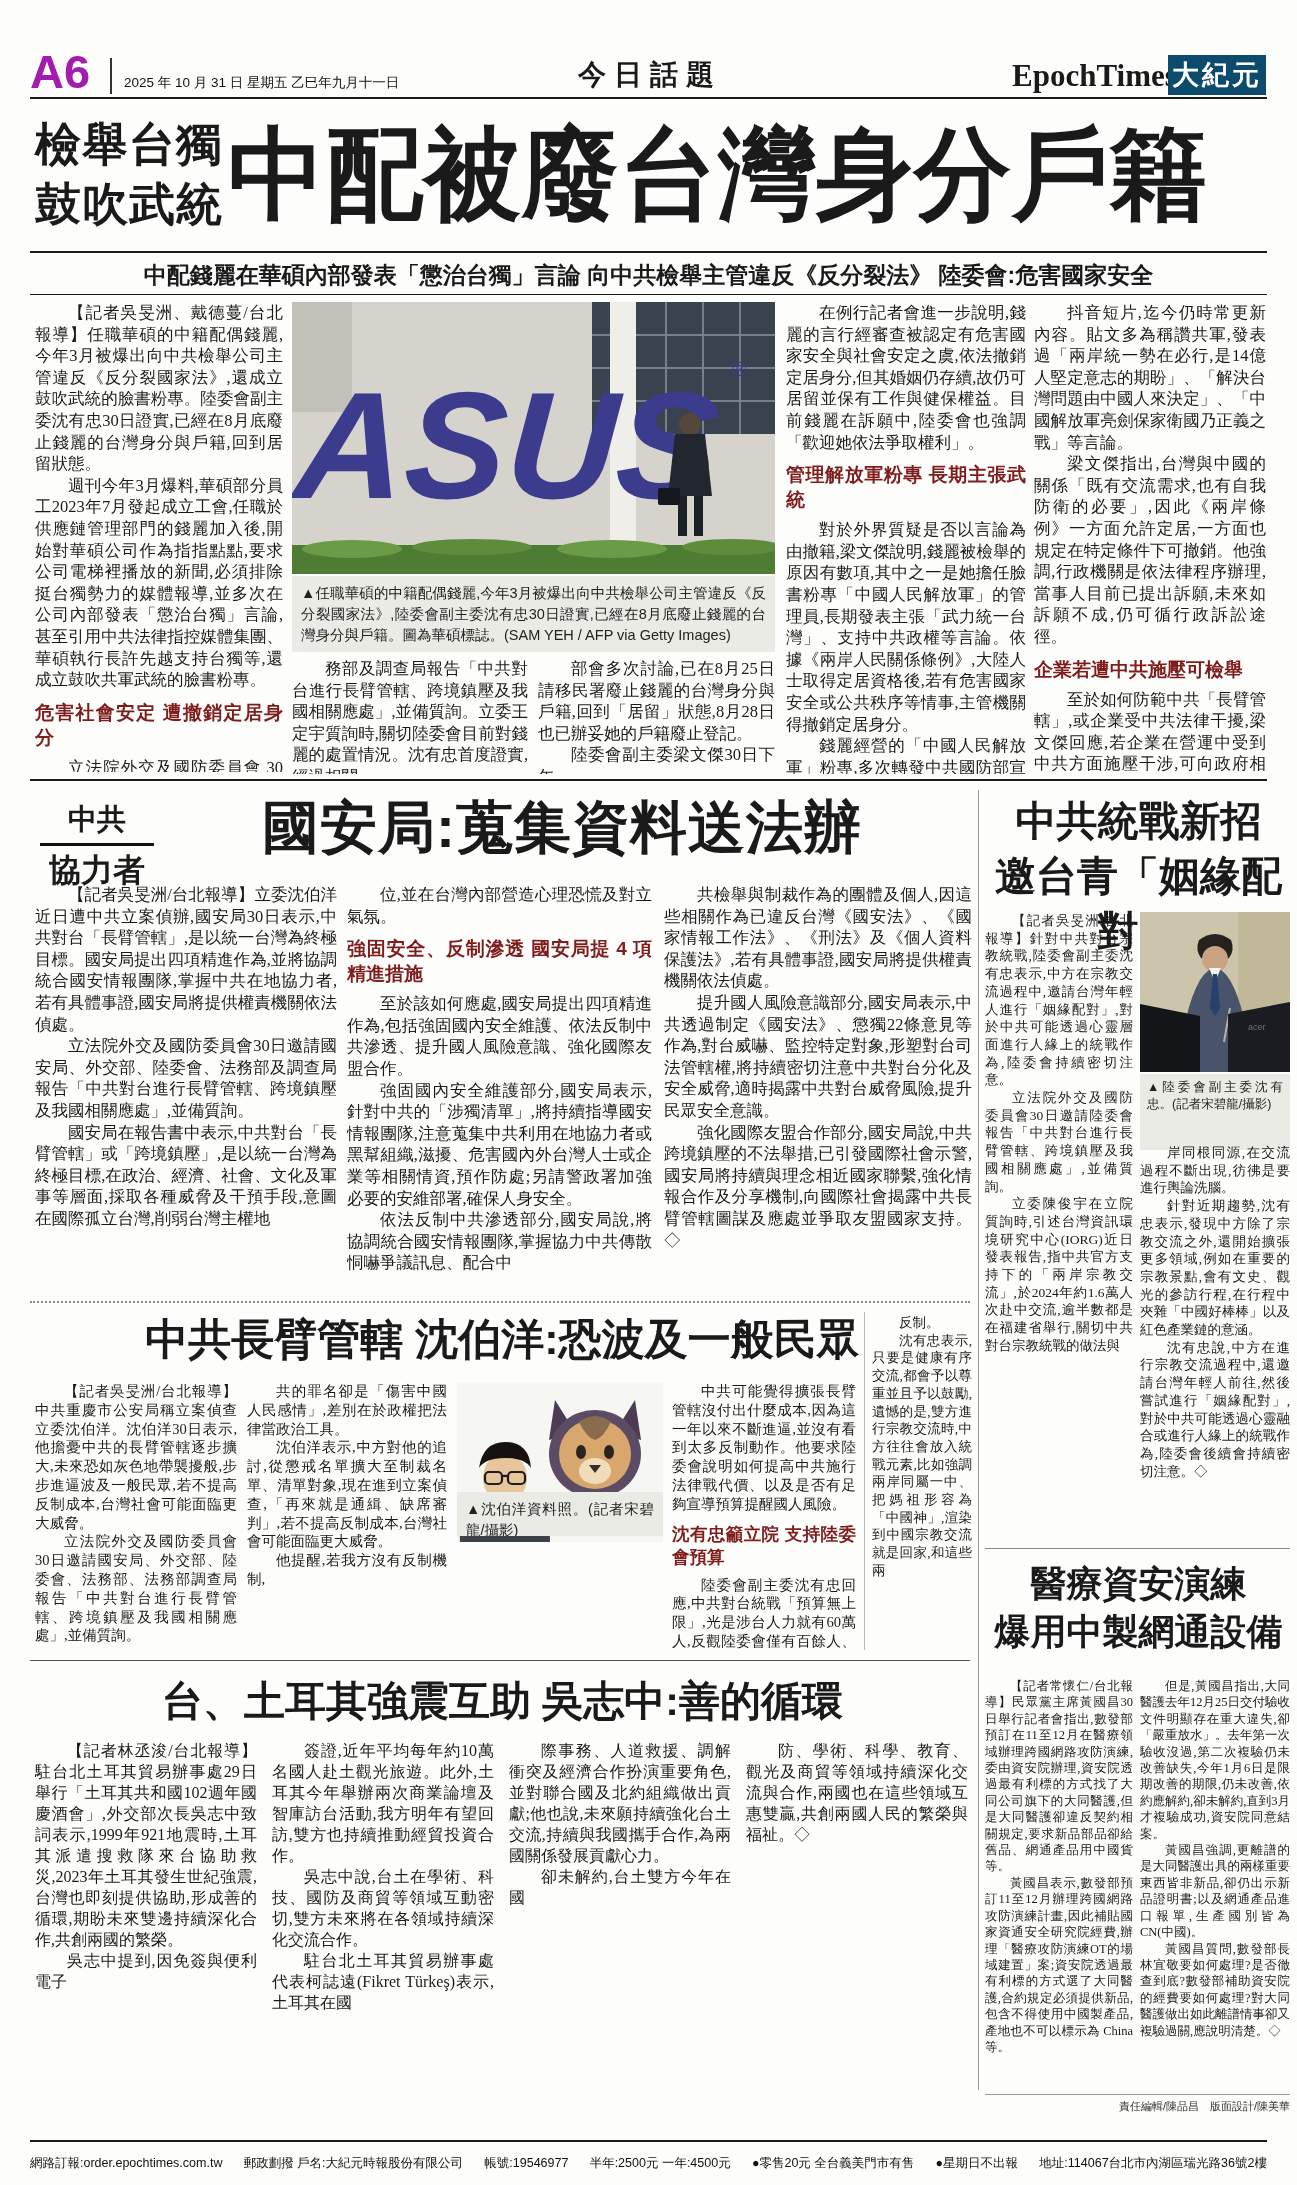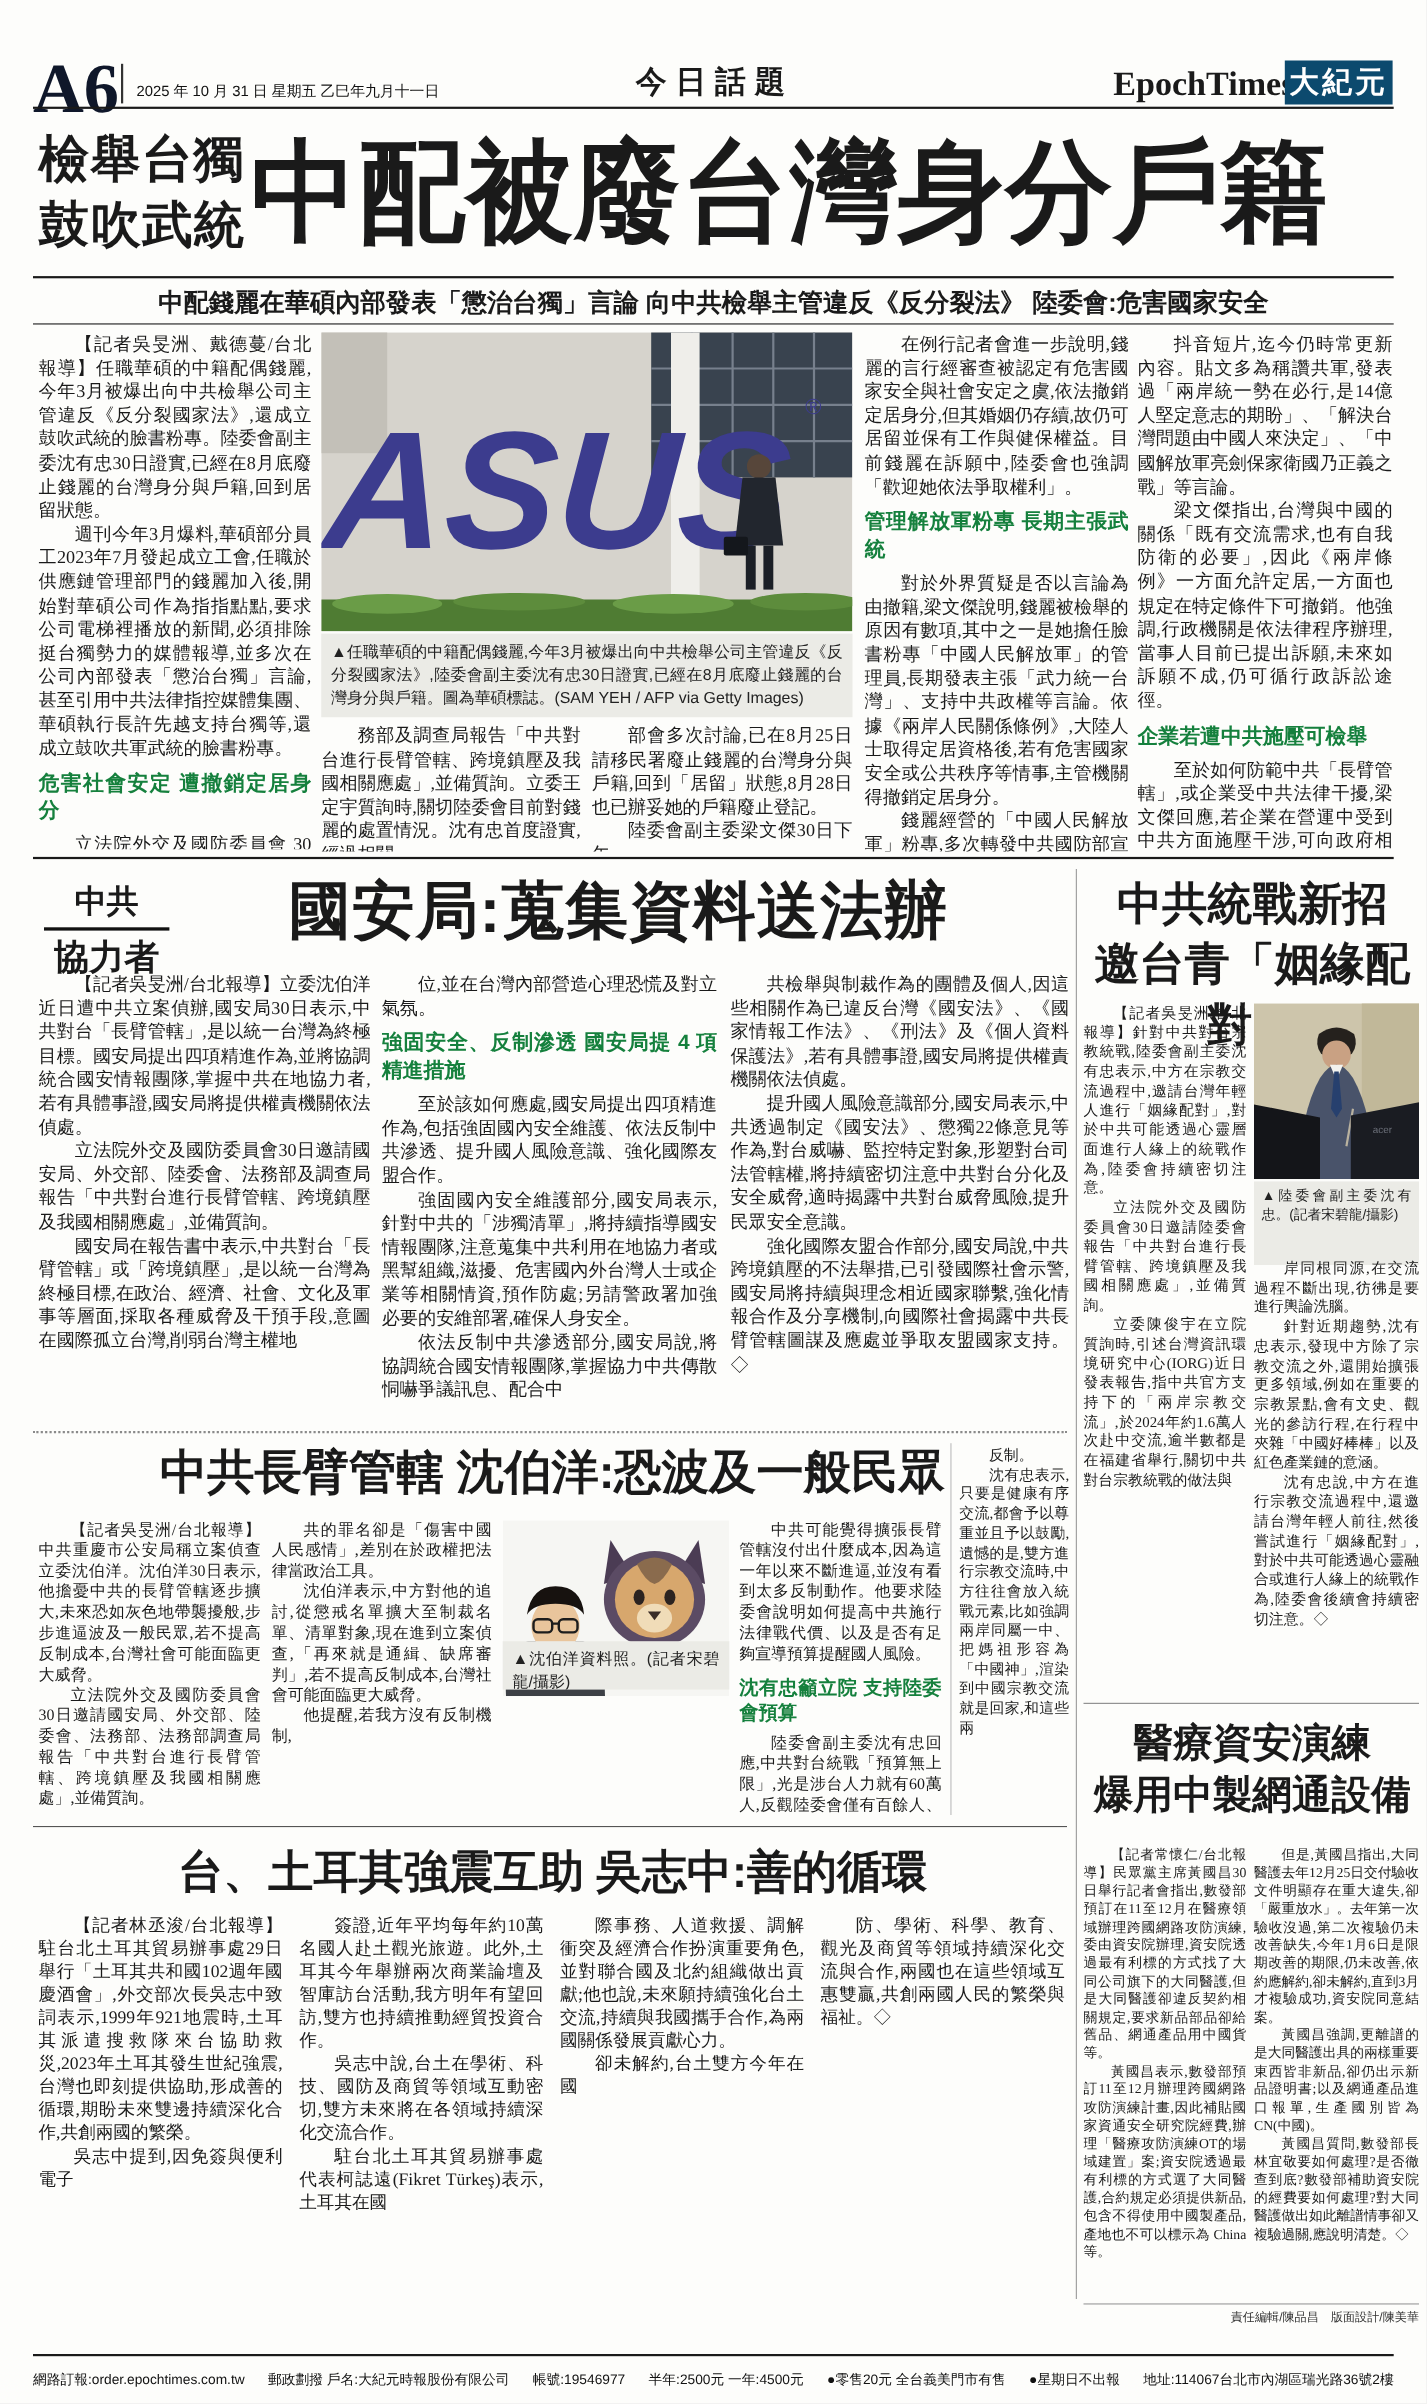--- a/index.html
+++ b/index.html
@@ -1,21 +1,21 @@
 <!DOCTYPE html>
 <html><head>
 <meta charset="utf-8">
 <style>
   html,body{margin:0;padding:0;background:#e9e9e9;}
   .page{position:relative;width:1297px;height:2185px;background:#fdfdfb;margin:0 auto;overflow:hidden;
         font-family:"Liberation Serif",serif;color:#1a1a1a;}
   .abs{position:absolute;}
   .rule{position:absolute;background:#1a1a1a;}
   .dotted{position:absolute;border-top:2px dotted #8a8a8a;}
-  .pageno{font-size:64px;font-weight:bold;color:#0f172a;font-family:Liberation Serif, serif;}
+  .pageno{font-size:47px;font-weight:bold;color:#a21caf;font-family:Liberation Sans, sans-serif;}
   .dateline{font-size:13.5px;color:#111;font-family:"Liberation Sans",sans-serif;}
   .sectiontitle{font-size:28px;font-weight:900;letter-spacing:8px;text-align:center;font-family:"Liberation Serif",serif;}
   .brand-en{font-size:31px;font-weight:bold;font-family:"Liberation Serif",serif;}
   .brand-box{background:#0c4a6e;color:#fff;display:flex;align-items:center;justify-content:center;
              font-size:27px;font-weight:900;letter-spacing:3px;font-family:"Liberation Sans",sans-serif;}
   .kicker1{font-size:46px;line-height:60px;font-weight:900;text-align:center;font-family:"Liberation Sans",sans-serif;letter-spacing:1px;}
   .mainhead{font-size:97px;line-height:156px;font-weight:900;white-space:nowrap;letter-spacing:1px;
             font-family:"Liberation Sans",sans-serif;transform:scaleY(1.04);transform-origin:top left;}
   .deck{font-size:23px;font-weight:700;text-align:center;line-height:36px;font-family:"Liberation Sans",sans-serif;}
   .h2big{font-size:57px;font-weight:900;white-space:nowrap;letter-spacing:1px;font-family:"Liberation Sans",sans-serif;}
@@ -24,21 +24,21 @@
   .kicker2 .k2b{font-size:32px;display:block;}
   .h3{font-weight:900;text-align:center;font-family:"Liberation Sans",sans-serif;}
   .colbox{position:absolute;overflow:hidden;text-align:justify;}
   .t16{font-size:16.5px;line-height:21.6px;}
   .t16b{font-size:16px;line-height:21px;}
   .t14{font-size:14.5px;line-height:18.8px;}
   .t13{font-size:13.5px;line-height:17.7px;}
   .t12{font-size:12.5px;line-height:16.4px;margin-top:16px;}
   .para{margin:0;text-indent:2em;}
   .sub{font-family:"Liberation Sans",sans-serif;font-weight:900;font-size:19px;line-height:25px;
-       margin:9px 0 7px;text-indent:0;color:#15803d;}
+       margin:9px 0 7px;text-indent:0;color:#7f1d1d;}
   .t14 .sub{font-size:17.5px;line-height:23px;}
   .caption{position:absolute;background:#ebebe6;color:#222;font-family:"Liberation Sans",sans-serif;
            font-size:14.5px;line-height:21px;padding:7px 9px;box-sizing:border-box;overflow:hidden;text-align:justify;}
   .caption.small{font-size:12.5px;line-height:17px;padding:5px 7px;}
   .photo{position:absolute;overflow:hidden;}
   .credits{position:absolute;font-family:"Liberation Sans",sans-serif;font-size:11px;color:#333;
            border-top:1px solid #999;padding-top:4px;text-align:right;}
   .footer-row{position:absolute;display:flex;justify-content:space-between;align-items:center;
               font-family:"Liberation Sans",sans-serif;font-size:12.5px;color:#111;}
   .vrule{position:absolute;background:#9a9a9a;width:1px;}

